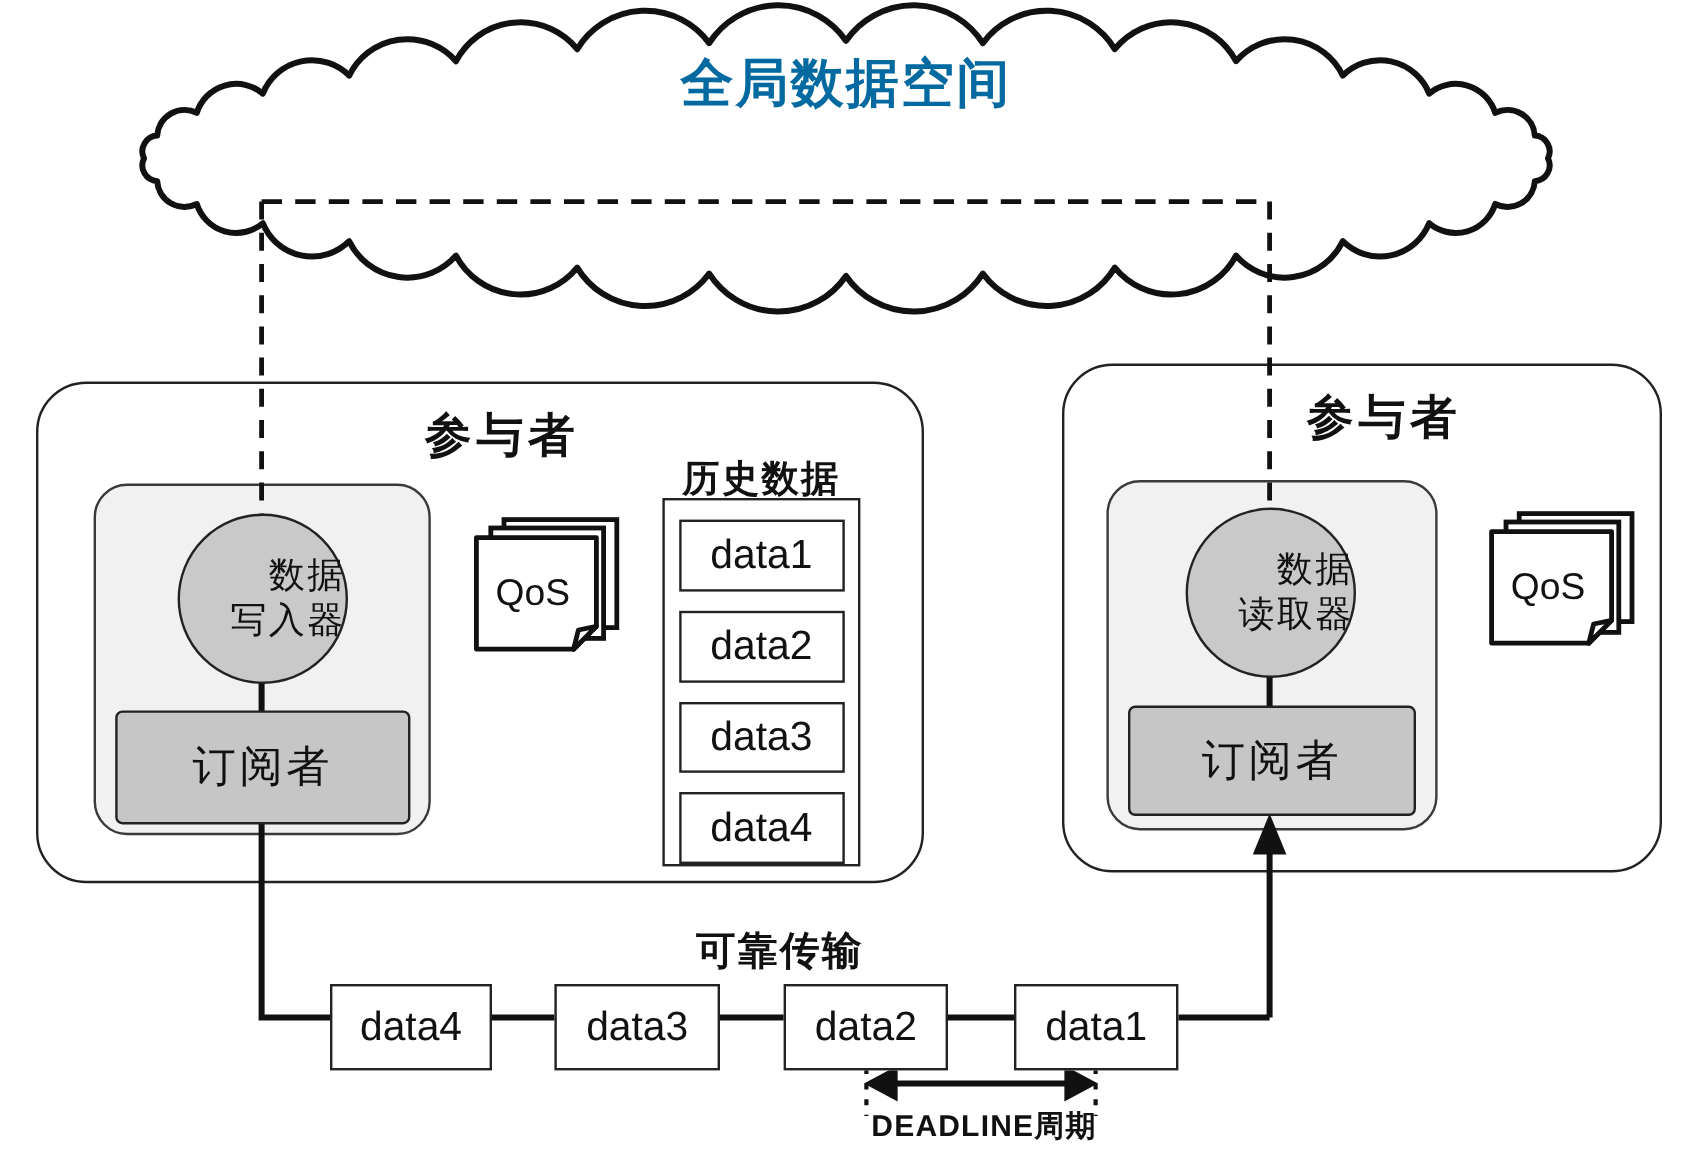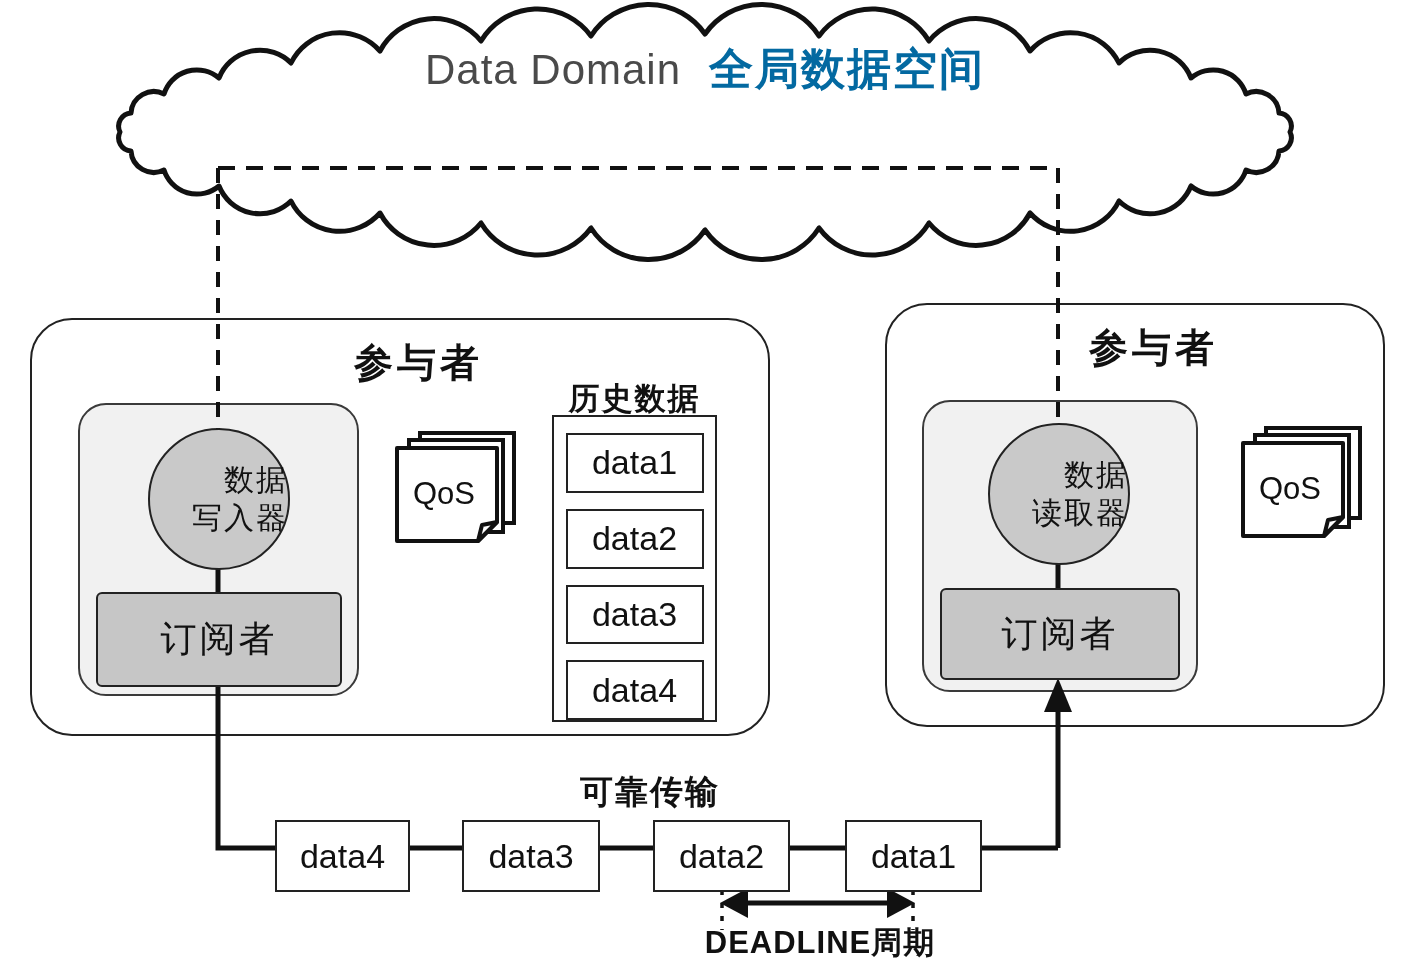--- a/index.html
+++ b/index.html
@@ -71,21 +71,21 @@
   }
   
   .qitem{position:absolute;top:820px;}
   .q0{left:275px;width:135px;}
   .q1{left:462px;width:138px;}
   .q2{left:653px;width:137px;}
   .q3{left:845px;width:137px;}
   .trans-label{left:545px;top:770px;width:210px;text-align:center;
     font-size:33px;font-weight:bold;letter-spacing:2px;}
   .deadline-label{left:695px;top:922px;width:250px;text-align:center;
-    font-size:31px;font-weight:600;letter-spacing:1px;}
+    font-size:25px;font-weight:600;letter-spacing:1px;}
 </style>
 </head>
 <body>
 
 <div class="canvas">
 
   <div class="abs under participant p-left">
     <div class="ptitle">参与者</div>
   </div>
   <div class="abs under participant p-right">
@@ -109,21 +109,20 @@
     <polygon points="1058,678 1044,712 1072,712" fill="#111"></polygon>
 
     <line x1="722" y1="877" x2="722" y2="930" stroke="#111" stroke-width="3.5" stroke-dasharray="5 8"></line>
     <line x1="913" y1="877" x2="913" y2="930" stroke="#111" stroke-width="3.5" stroke-dasharray="5 8"></line>
     <line x1="744" y1="903" x2="892" y2="903" stroke="#111" stroke-width="5"></line>
     <polygon points="720,903 748,888 748,918" fill="#111"></polygon>
     <polygon points="915,903 887,888 887,918" fill="#111"></polygon>
   </svg>
 
   <div class="abs over cloud-title">
-    <span class="en">Data Domain</span>
     <span class="zh">全局数据空间</span>
   </div>
 
   <div class="abs over node-circle nc-left">
     <span>数据</span>
     <span>写入器</span>
   </div>
   <div class="abs over subscriber sub-left">订阅者</div>
 
   <div class="abs over node-circle nc-right">

